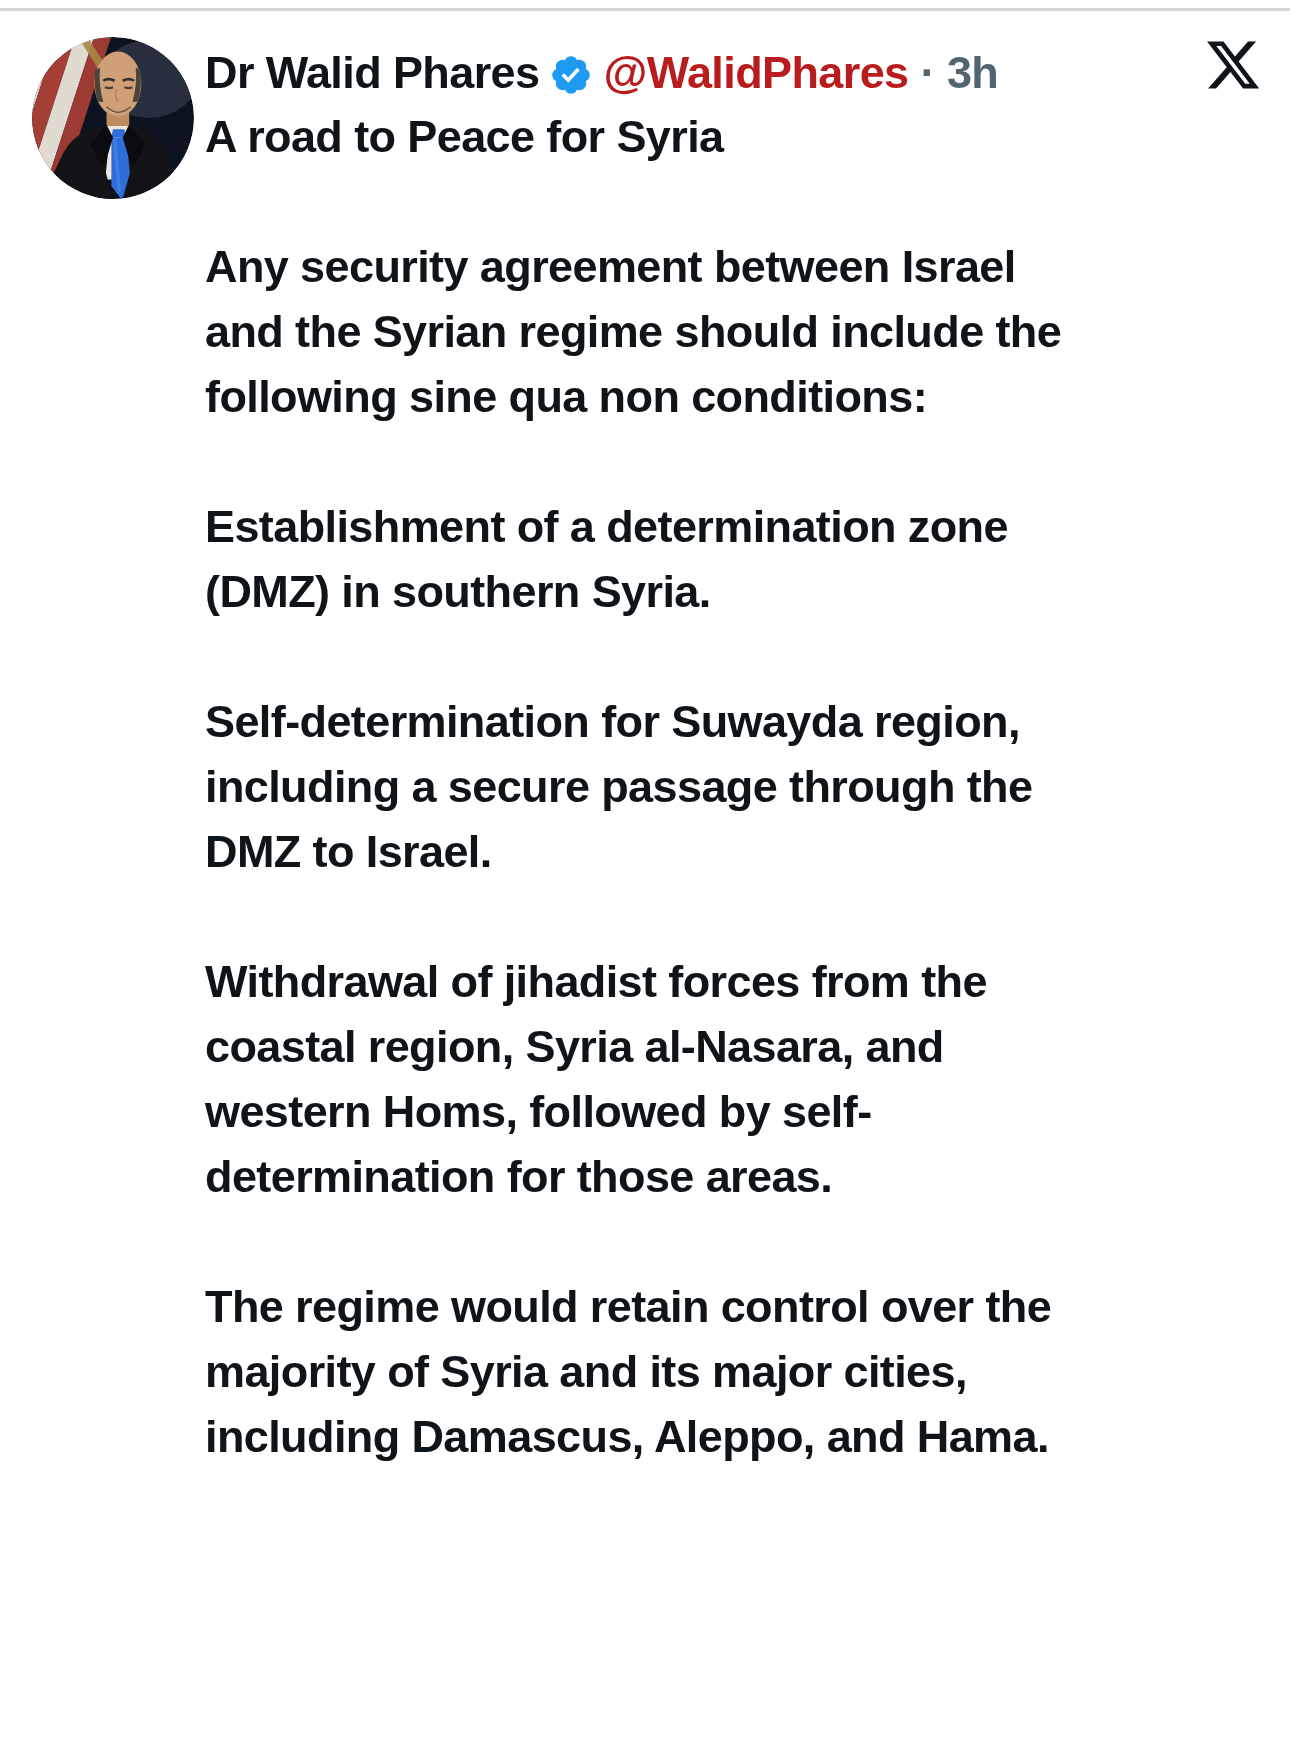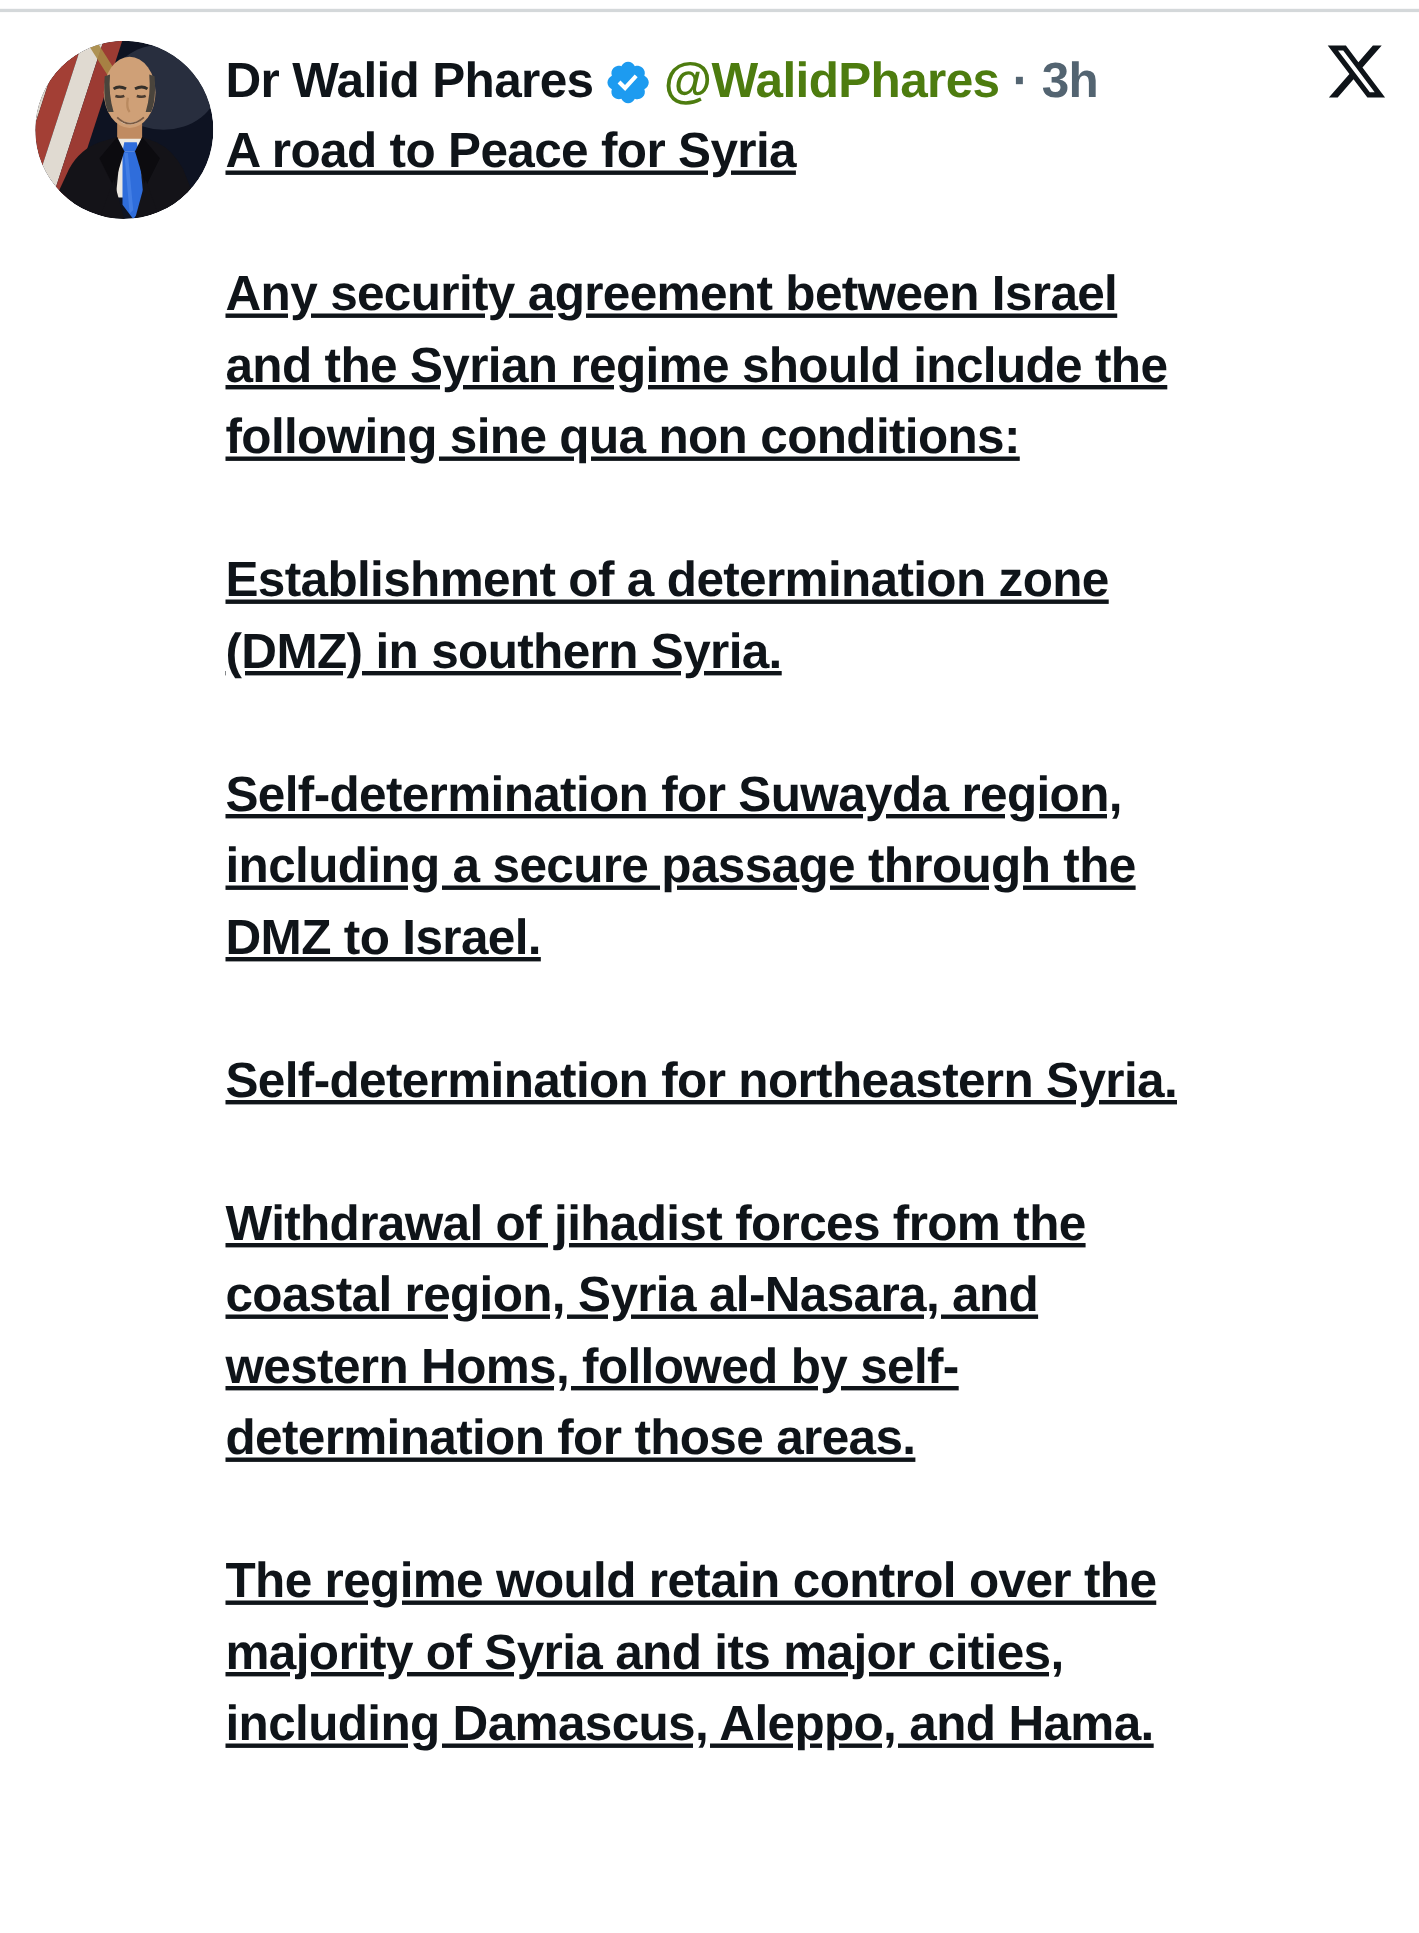--- a/index.html
+++ b/index.html
@@ -26,39 +26,38 @@
   .avatar svg { display: block; width: 100%; height: 100%; }
 
   .header-row {
     position: absolute; left: 205px; top: 41px; height: 64px;
     display: flex; align-items: center; white-space: nowrap;
     font-size: 45px; font-weight: 700; letter-spacing: -0.6px;
   }
   .display-name { color: #0f1419; }
   .verified-badge { width: 44px; height: 44px; margin: 4px 10px 0 10px; flex: 0 0 auto; }
   .verified-badge svg { display: block; width: 100%; height: 100%; }
-  .user-handle { color: #4d7c0f; }
+  .user-handle { color: #b91c1c; }
   .sep { color: #536471; margin: 0 12px; }
   .timestamp { color: #536471; }
 
   .x-logo {
     position: absolute; left: 1204px; top: 36px;
     width: 58px; height: 58px; cursor: pointer;
   }
   .x-logo svg { display: block; width: 100%; height: 100%; fill: #0f1419; }
 
   .tweet-body {
     position: absolute; left: 205px; top: 104px; width: 1080px;
     font-size: 45px; font-weight: 700; letter-spacing: -0.6px;
     line-height: 65px; color: #0f1419;
   }
   .tweet-body p {
     margin: 0 0 65px 0;
     white-space: pre-line;
-    text-decoration: underline;
   }
 </style>
 </head>
 <body>
 
 <div class="page">
 
   <div class="top-hairline"></div>
 
   <div class="avatar">
@@ -127,21 +126,20 @@
   <div class="tweet-body">
     <p>A road to Peace for Syria</p>
     <p>Any security agreement between Israel
 and the Syrian regime should include the
 following sine qua non conditions:</p>
     <p>Establishment of a determination zone
 (DMZ) in southern Syria.</p>
     <p>Self-determination for Suwayda region,
 including a secure passage through the
 DMZ to Israel.</p>
-    <p>Self-determination for northeastern Syria.</p>
     <p>Withdrawal of jihadist forces from the
 coastal region, Syria al-Nasara, and
 western Homs, followed by self-
 determination for those areas.</p>
     <p>The regime would retain control over the
 majority of Syria and its major cities,
 including Damascus, Aleppo, and Hama.</p>
   </div>
 
 </div>

